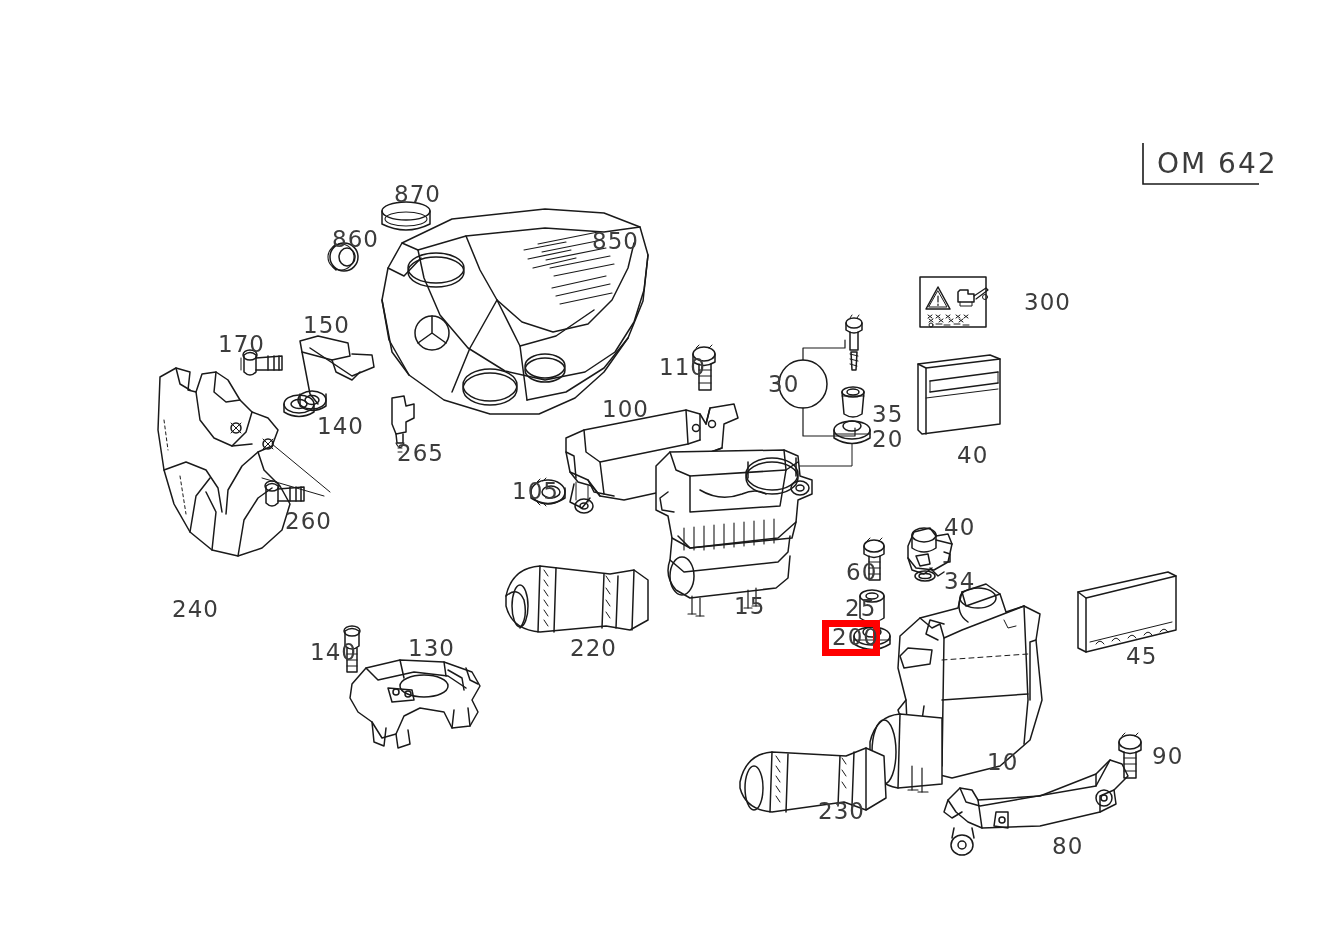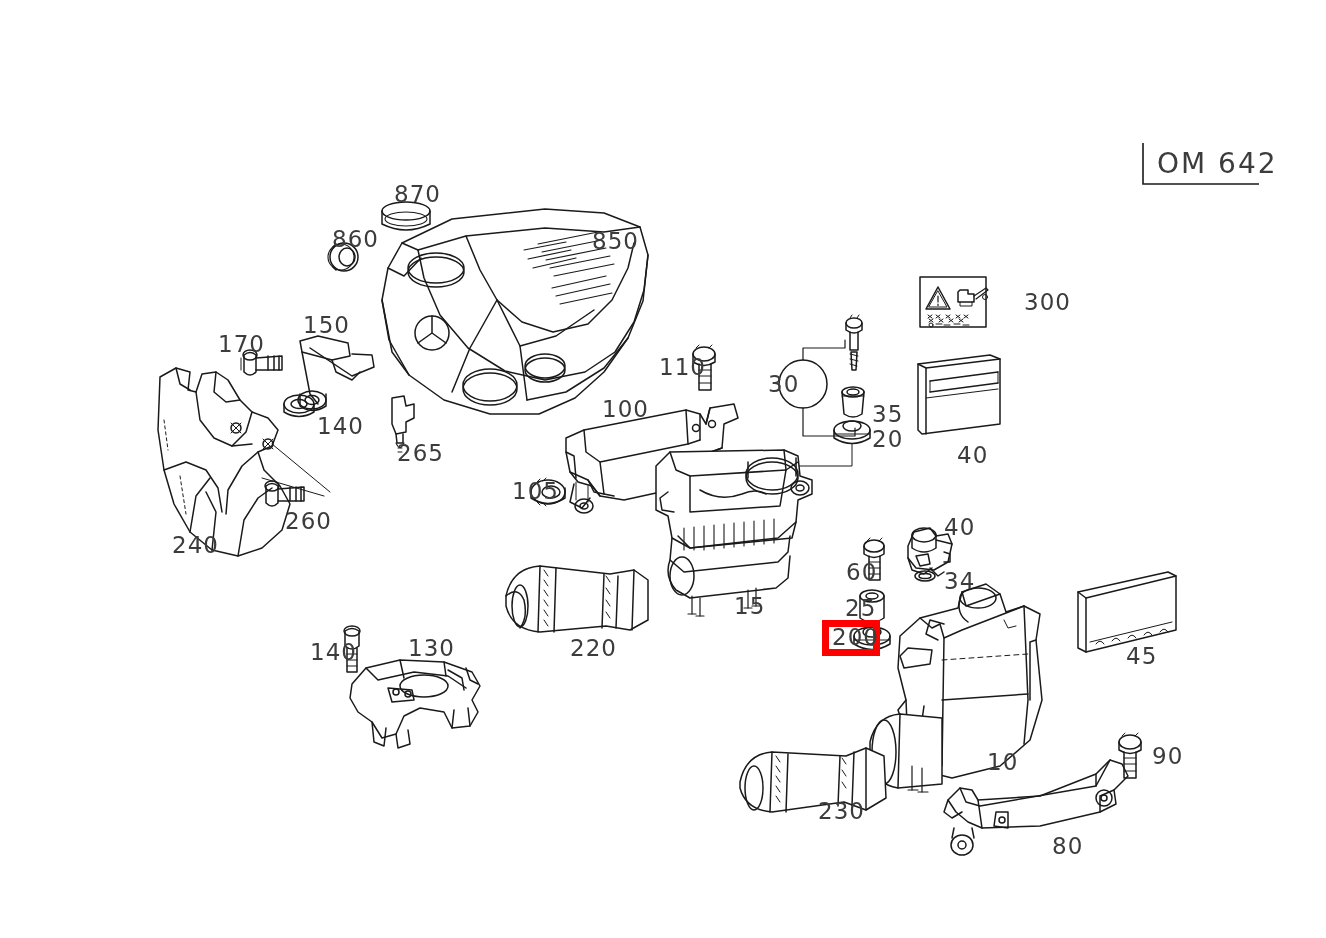--- a/index.html
+++ b/index.html
@@ -448,21 +448,21 @@
   <span class="lbl" style="left:768px;top:373px;">30</span>
   <span class="lbl" style="left:872px;top:395px;margin-top:8px;">35</span>
   <span class="lbl" style="left:602px;top:398px;">100</span>
   <span class="lbl" style="left:317px;top:415px;">140</span>
   <span class="lbl" style="left:872px;top:428px;">20</span>
   <span class="lbl" style="left:397px;top:442px;">265</span>
   <span class="lbl" style="left:957px;top:444px;">40</span>
   <span class="lbl" style="left:512px;top:480px;">105</span>
   <span class="lbl" style="left:285px;top:510px;">260</span>
   <span class="lbl" style="left:944px;top:516px;">40</span>
-  <span class="lbl" style="left:172px;top:534px;">240</span>
+  <span class="lbl" style="left:172px;top:598px;">240</span>
   <span class="lbl" style="left:846px;top:561px;">60</span>
   <span class="lbl" style="left:944px;top:570px;">34</span>
   <span class="lbl" style="left:1126px;top:645px;">45</span>
   <span class="lbl" style="left:734px;top:595px;">15</span>
   <span class="lbl" style="left:845px;top:597px;">25</span>
   <span class="lbl" style="left:832px;top:626px;">200</span>
   <span class="lbl" style="left:570px;top:637px;">220</span>
   <span class="lbl" style="left:310px;top:641px;">140</span>
   <span class="lbl" style="left:408px;top:637px;">130</span>
   <span class="lbl" style="left:987px;top:751px;">10</span>

